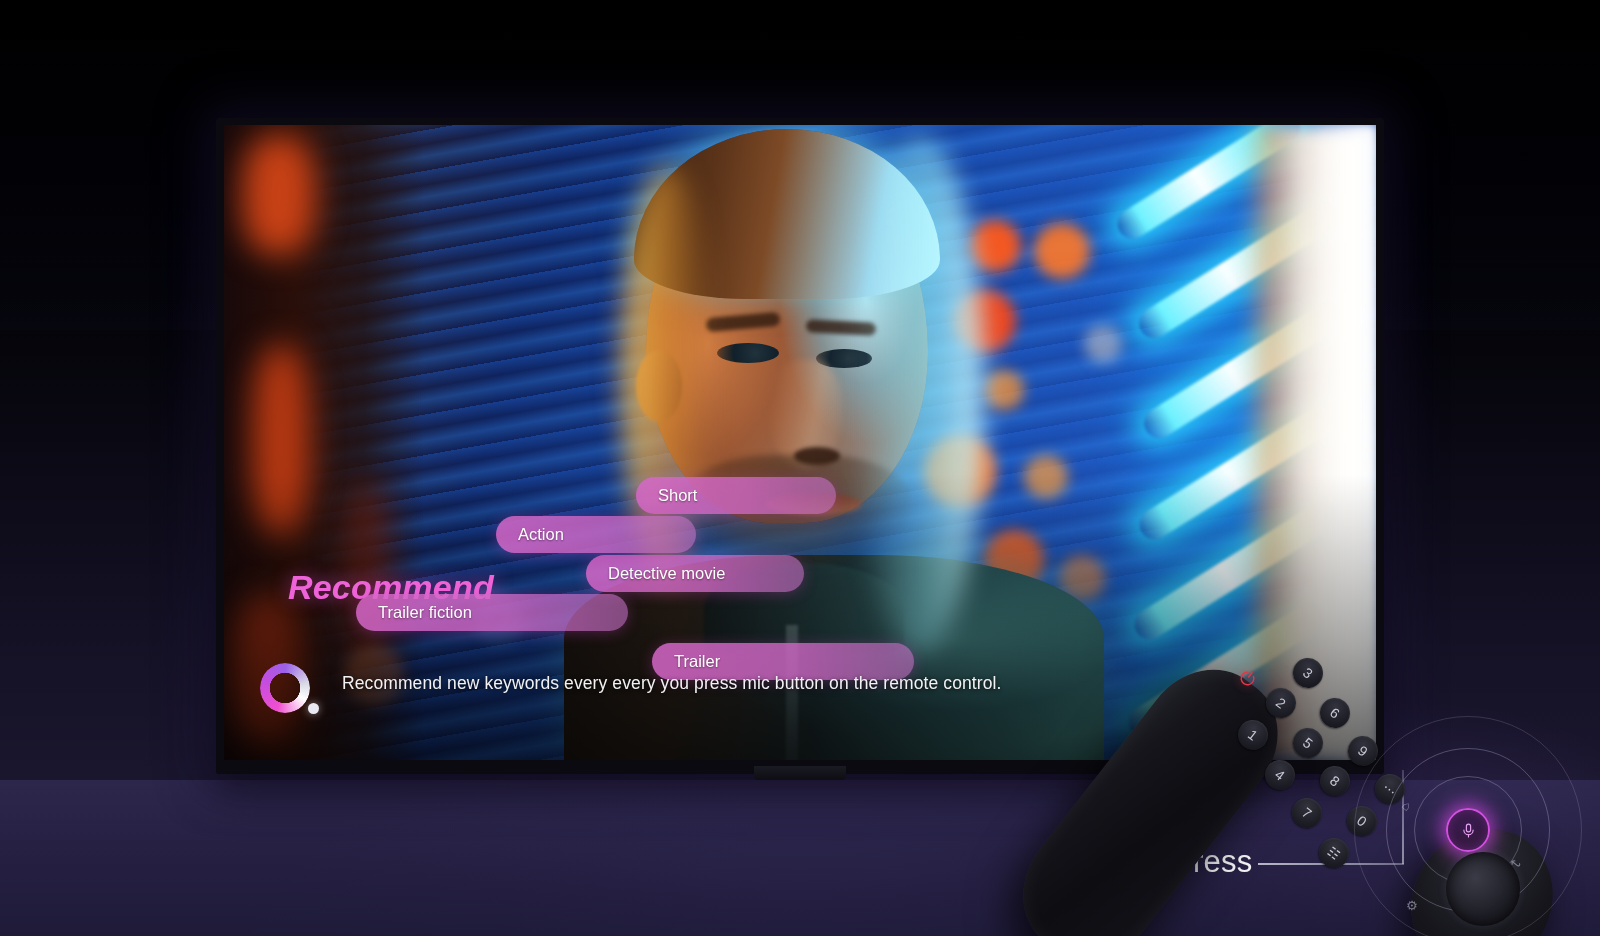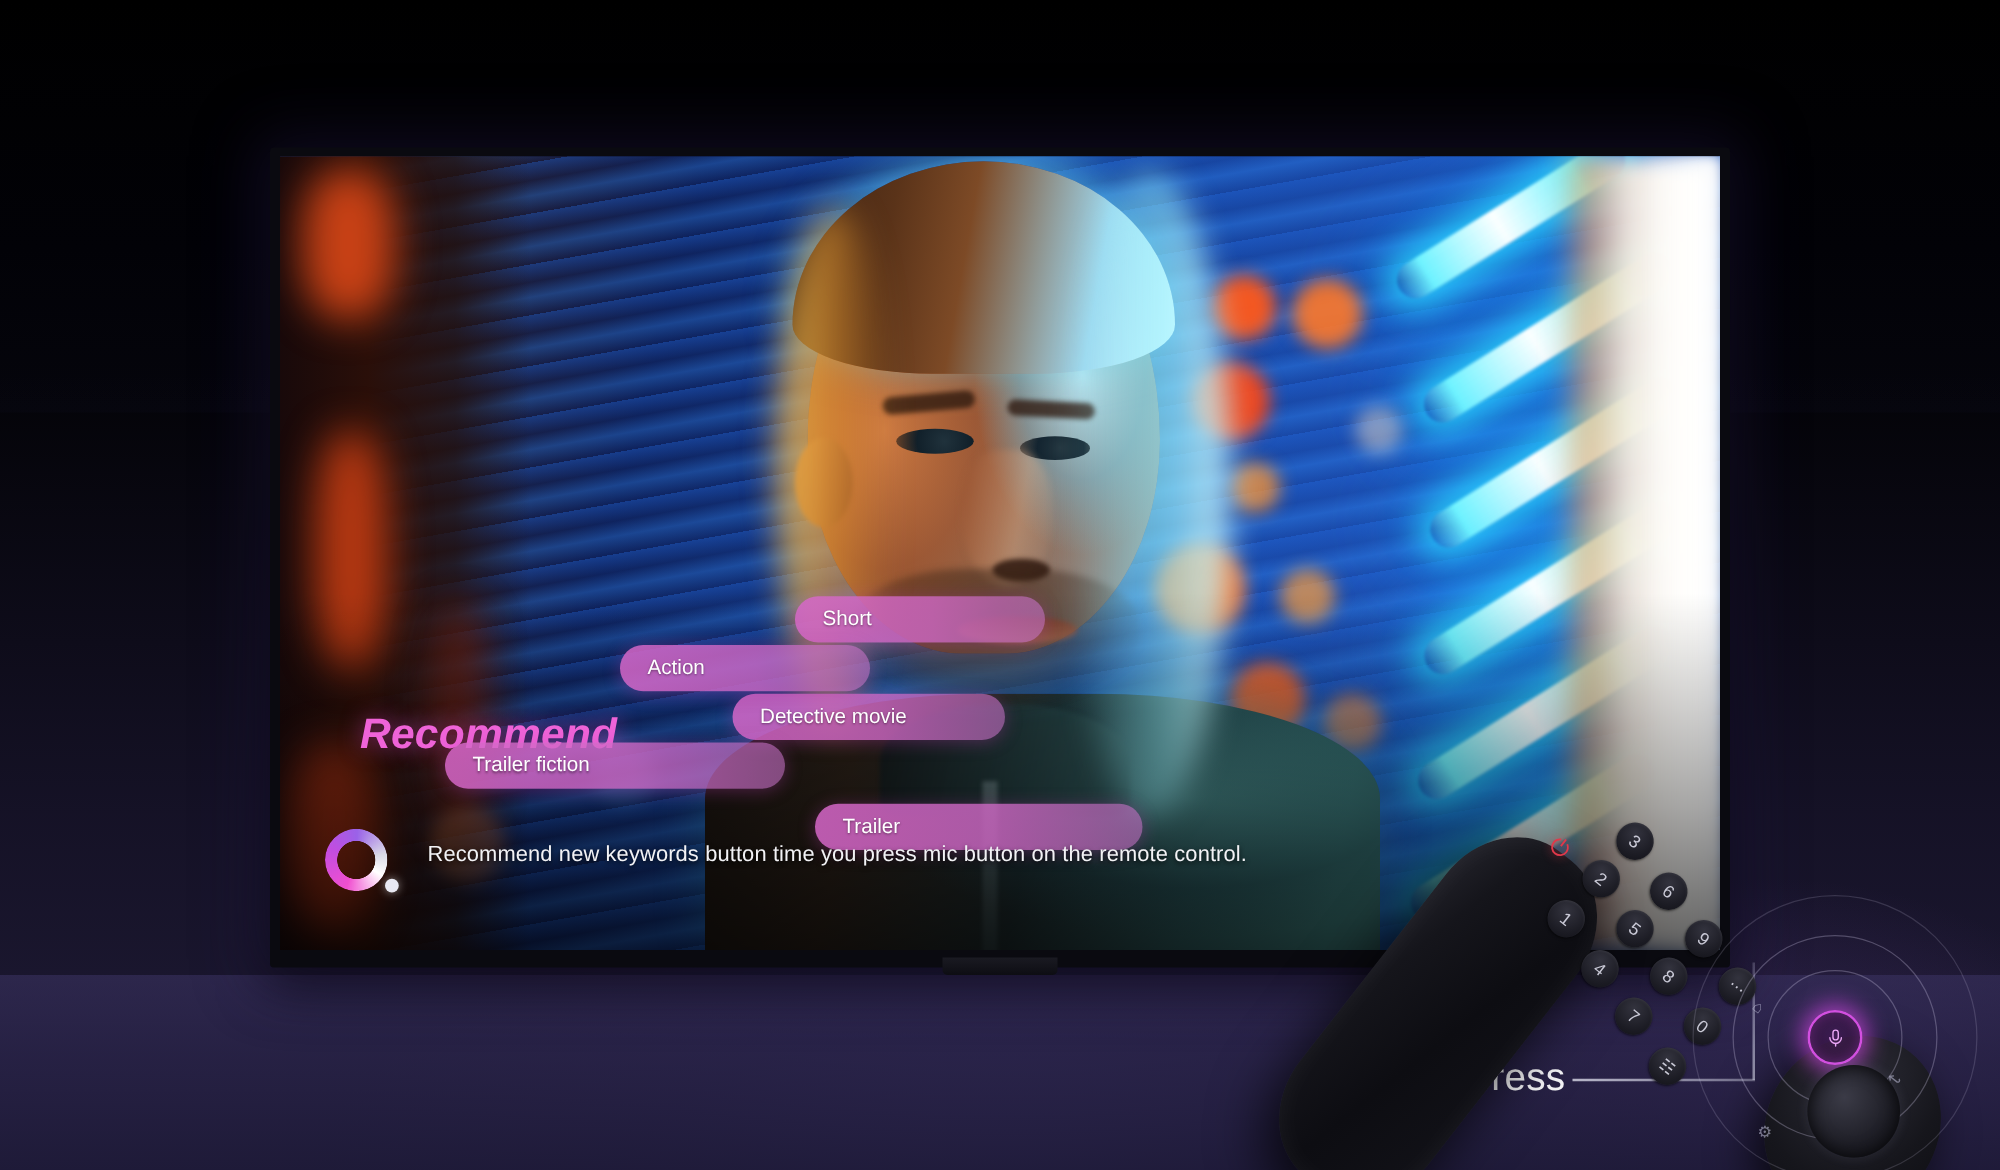--- a/index.html
+++ b/index.html
@@ -344,21 +344,21 @@
 
       <div class="pill p-action">Action</div>
 
       <div class="pill p-scifi">Trailer fiction</div>
 
       <div class="pill p-trailer">Trailer</div>
 
       <div class="orb"></div>
       <div class="orb-dot"></div>
 
-      <div class="caption">Recommend new keywords button time you press mic button on the remote control.</div>
+      <div class="caption">Recommend new keywords every every you press mic button on the remote control.</div>
     </div>
   </div>
 </div>
 
 <div id="annotation">
   <div class="hand-icon">
     <svg viewBox="0 0 56 62" width="56" height="62" fill="none">
       <defs>
         <linearGradient id="gh" x1="0" y1="0" x2="0.3" y2="1">
           <stop offset="0%" stop-color="#b44bf0"></stop>

